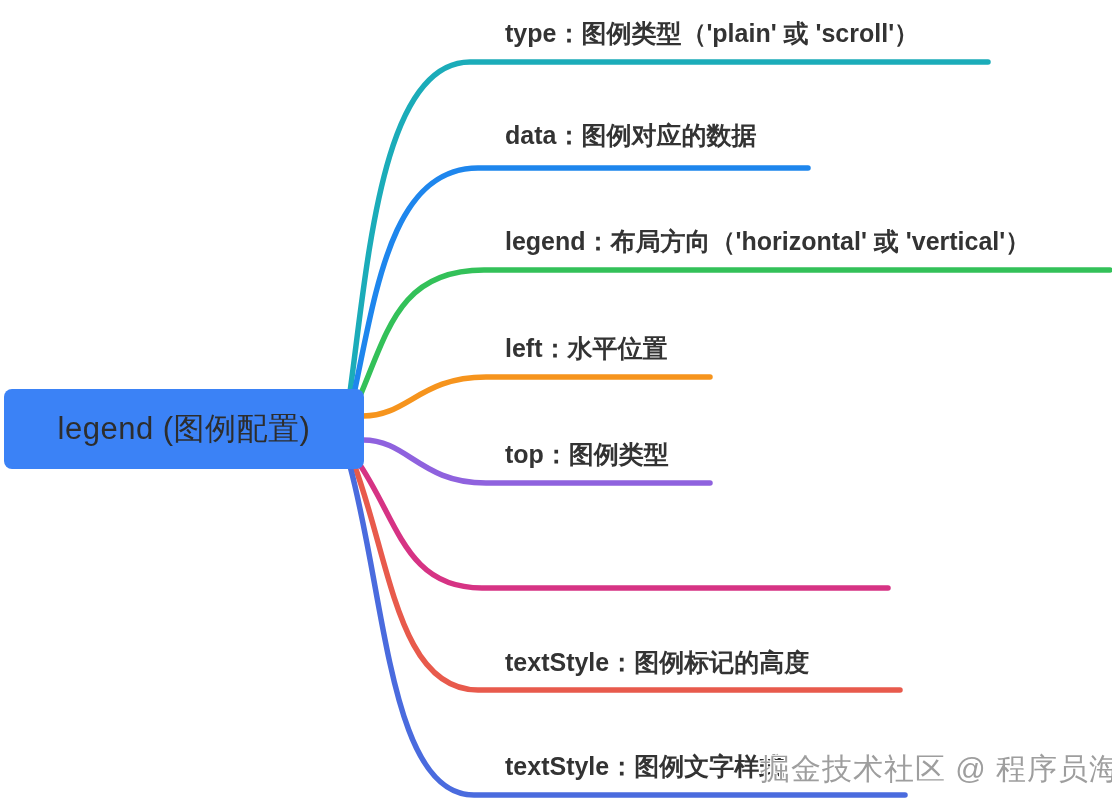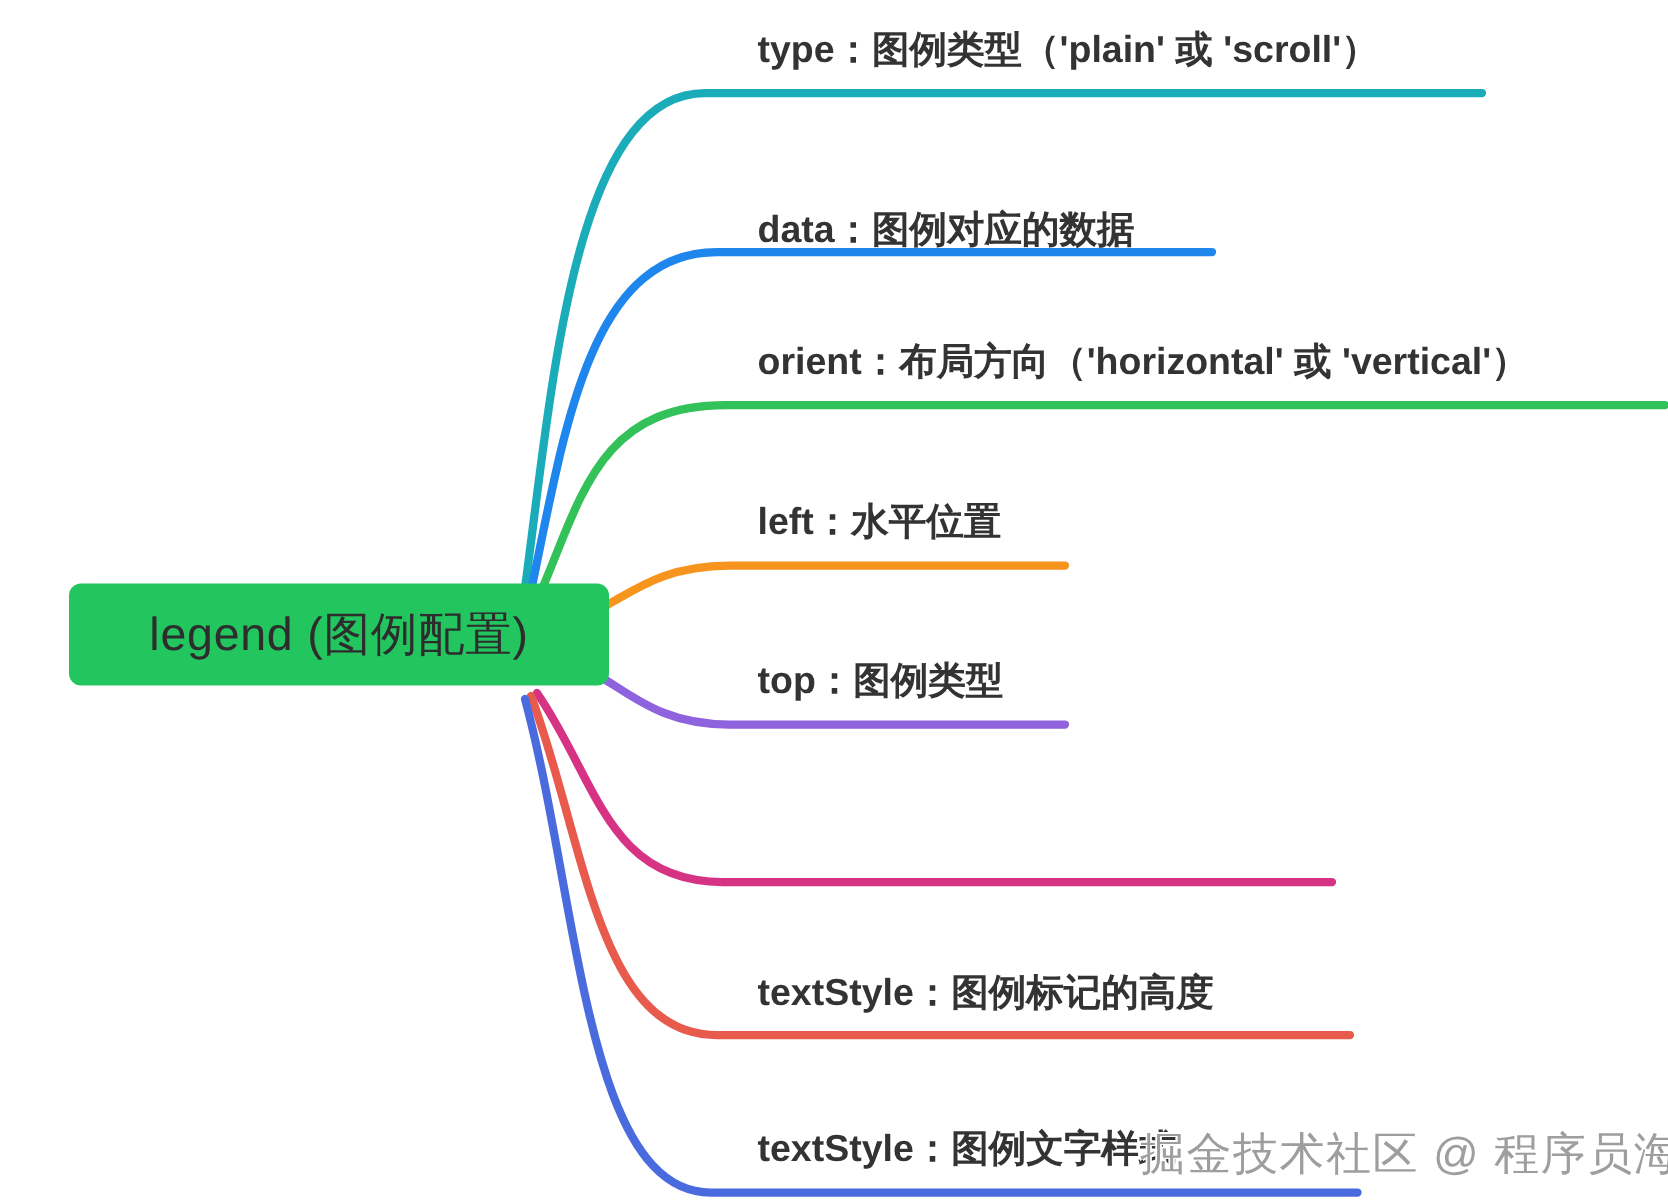--- a/index.html
+++ b/index.html
@@ -21,32 +21,31 @@
     top: 0;
     width: 1112px;
     height: 800px;
     pointer-events: none;
   }
   .root-node {
     position: absolute;
     left: 4px;
     top: 389px;
     width: 360px;
-    height: 68px;
-    background: #22c55e;
+    height: 80px;
+    background: #3b82f6;
     border-radius: 8px;
     display: flex;
     align-items: center;
     justify-content: center;
     font-size: 31px;
     color: #2d2d2d;
     letter-spacing: 0.5px;
     white-space: nowrap;
     z-index: 2;
-    margin-left: 42px;
   }
   .branch-label {
     position: absolute;
     left: 505px;
     height: 34px;
     line-height: 34px;
     font-size: 25px;
     color: #333333;
     white-space: nowrap;
     z-index: 2;
@@ -78,22 +77,22 @@
       <path d="M 358 462 C 398 520 405 588 482 588 L 888 588" fill="none" stroke="#D63384" stroke-width="5.5" stroke-linecap="round"></path>
       <path d="M 354 464 C 390 560 398 690 478 690 L 900 690" fill="none" stroke="#E85A4C" stroke-width="5.5" stroke-linecap="round"></path>
       <path d="M 350 466 C 386 600 390 795 474 795 L 905 795" fill="none" stroke="#4A6BDE" stroke-width="5.5" stroke-linecap="round"></path>
     </svg>
 
   <div class="root-node">
     <span>legend (图例配置)</span>
   </div>
 
   <div class="branch-label" style="top:16px">type：图例类型（'plain' 或 'scroll'）</div>
-  <div class="branch-label" style="top:136px">data：图例对应的数据</div>
-  <div class="branch-label" style="top:224px">orient：布局方向（'horizontal' 或 'vertical'）</div>
+  <div class="branch-label" style="top:118px">data：图例对应的数据</div>
+  <div class="branch-label" style="top:224px">legend：布局方向（'horizontal' 或 'vertical'）</div>
   <div class="branch-label" style="top:331px">left：水平位置</div>
   <div class="branch-label" style="top:437px">top：图例类型</div>
   <div class="branch-label" style="top:645px">textStyle：图例标记的高度</div>
   <div class="branch-label" style="top:749px">textStyle：图例文字样式</div>
 
   <div class="watermark">掘金技术社区 @ 程序员海军</div>
 
 </div>
 
 </body></html>

